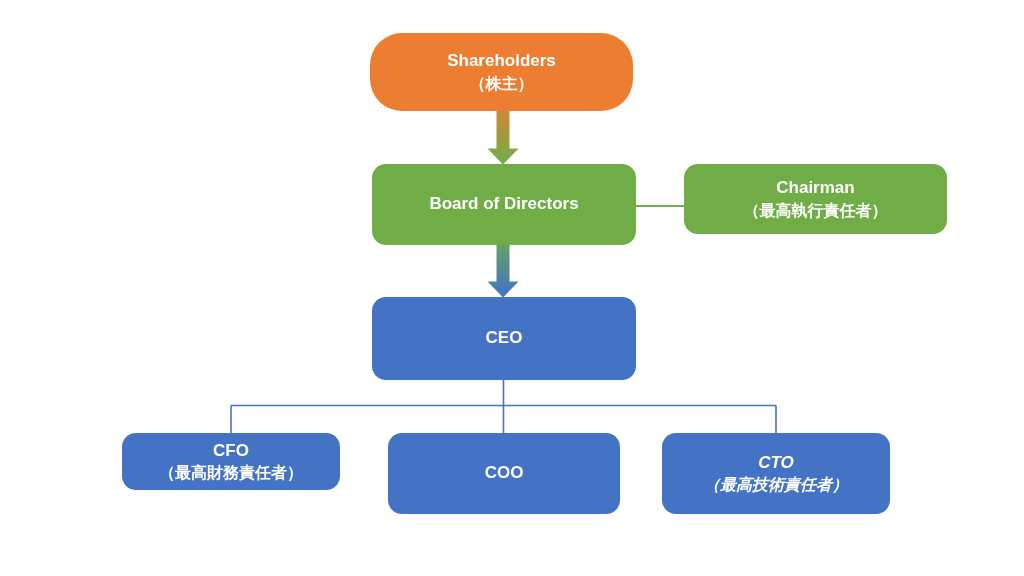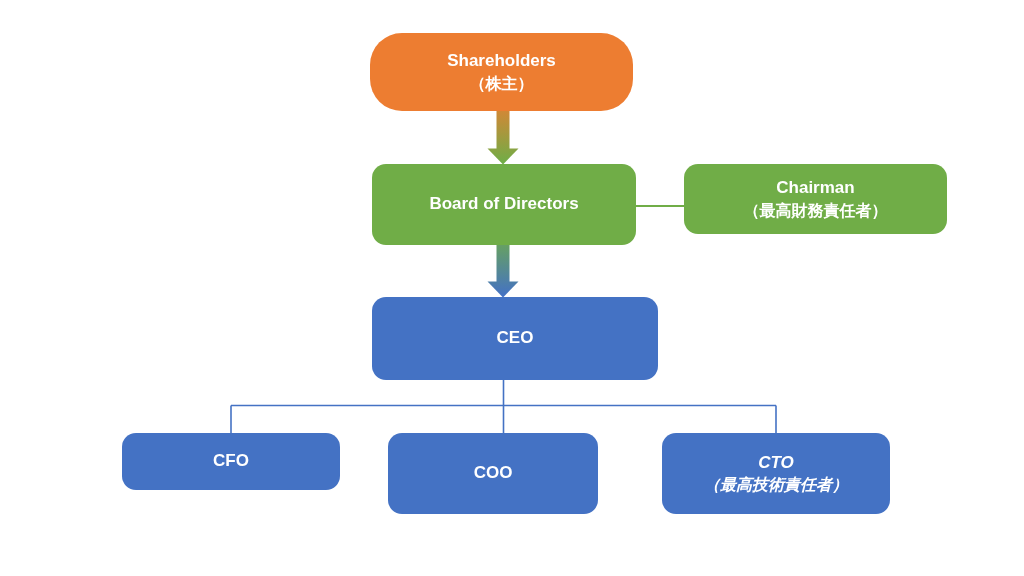--- a/index.html
+++ b/index.html
@@ -68,32 +68,33 @@
     <div class="node-title">Shareholders</div>
     <div class="node-subtitle">（株主）</div>
   </div>
 
   <div class="node node-green" style="left: 372px; top: 164px; width: 264px; height: 81px; background: rgb(112, 173, 71);">
     <div class="node-title">Board of Directors</div>
   </div>
 
   <div class="node node-green" style="left: 684px; top: 164px; width: 263px; height: 70px; background: rgb(112, 173, 71);">
     <div class="node-title">Chairman</div>
-    <div class="node-subtitle">（最高財務責任者）</div>
+    <div class="node-subtitle">（最高執行責任者）</div>
   </div>
 
-  <div class="node node-blue" style="left: 372px; top: 297px; width: 286px; height: 83px; background: rgb(68, 114, 196);">
+  <div class="node node-blue" style="left: 372px; top: 297px; width: 264px; height: 83px; background: rgb(68, 114, 196);">
     <div class="node-title">CEO</div>
   </div>
 
   <div class="node node-blue" style="left: 122px; top: 433px; width: 218px; height: 57px; background: rgb(68, 114, 196);">
     <div class="node-title">CFO</div>
+    <div class="node-subtitle">（最高財務責任者）</div>
   </div>
 
-  <div class="node node-blue" style="left: 388px; top: 433px; width: 210px; height: 81px; background: rgb(68, 114, 196);">
+  <div class="node node-blue" style="left: 388px; top: 433px; width: 232px; height: 81px; background: rgb(68, 114, 196);">
     <div class="node-title">COO</div>
   </div>
 
   <div class="node node-blue" style="left: 662px; top: 433px; width: 228px; height: 81px; background: rgb(68, 114, 196); font-style: italic;">
     <div class="node-title">CTO</div>
     <div class="node-subtitle">（最高技術責任者）</div>
   </div>
 
 </div>
 

